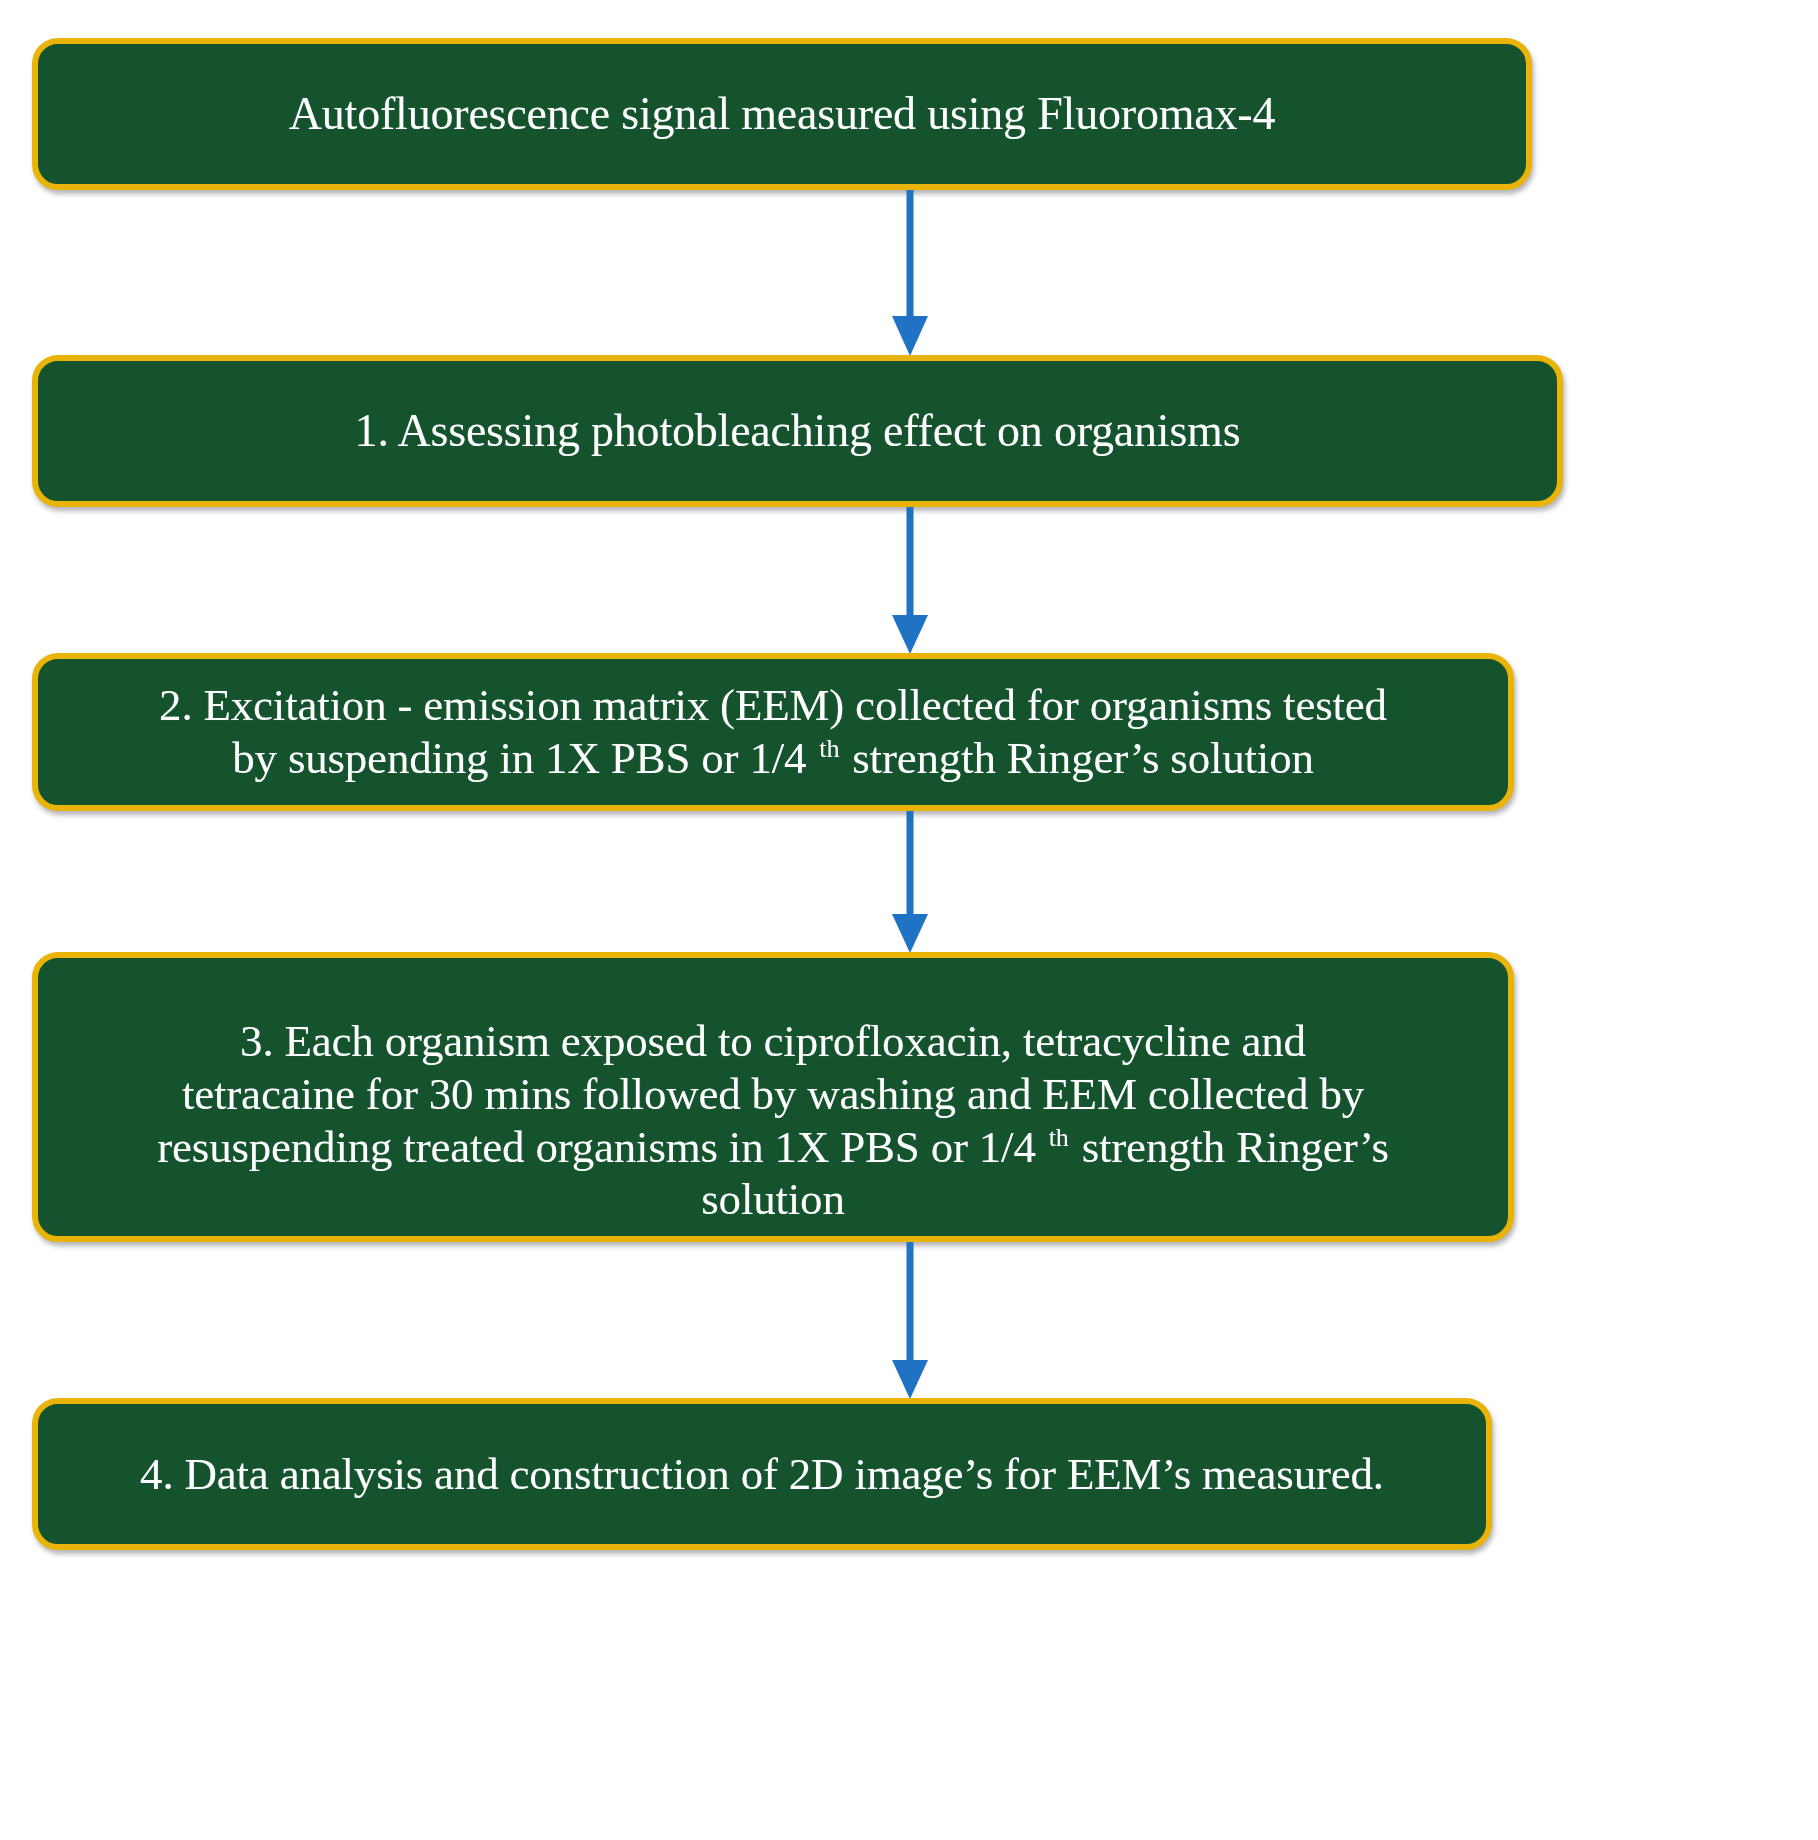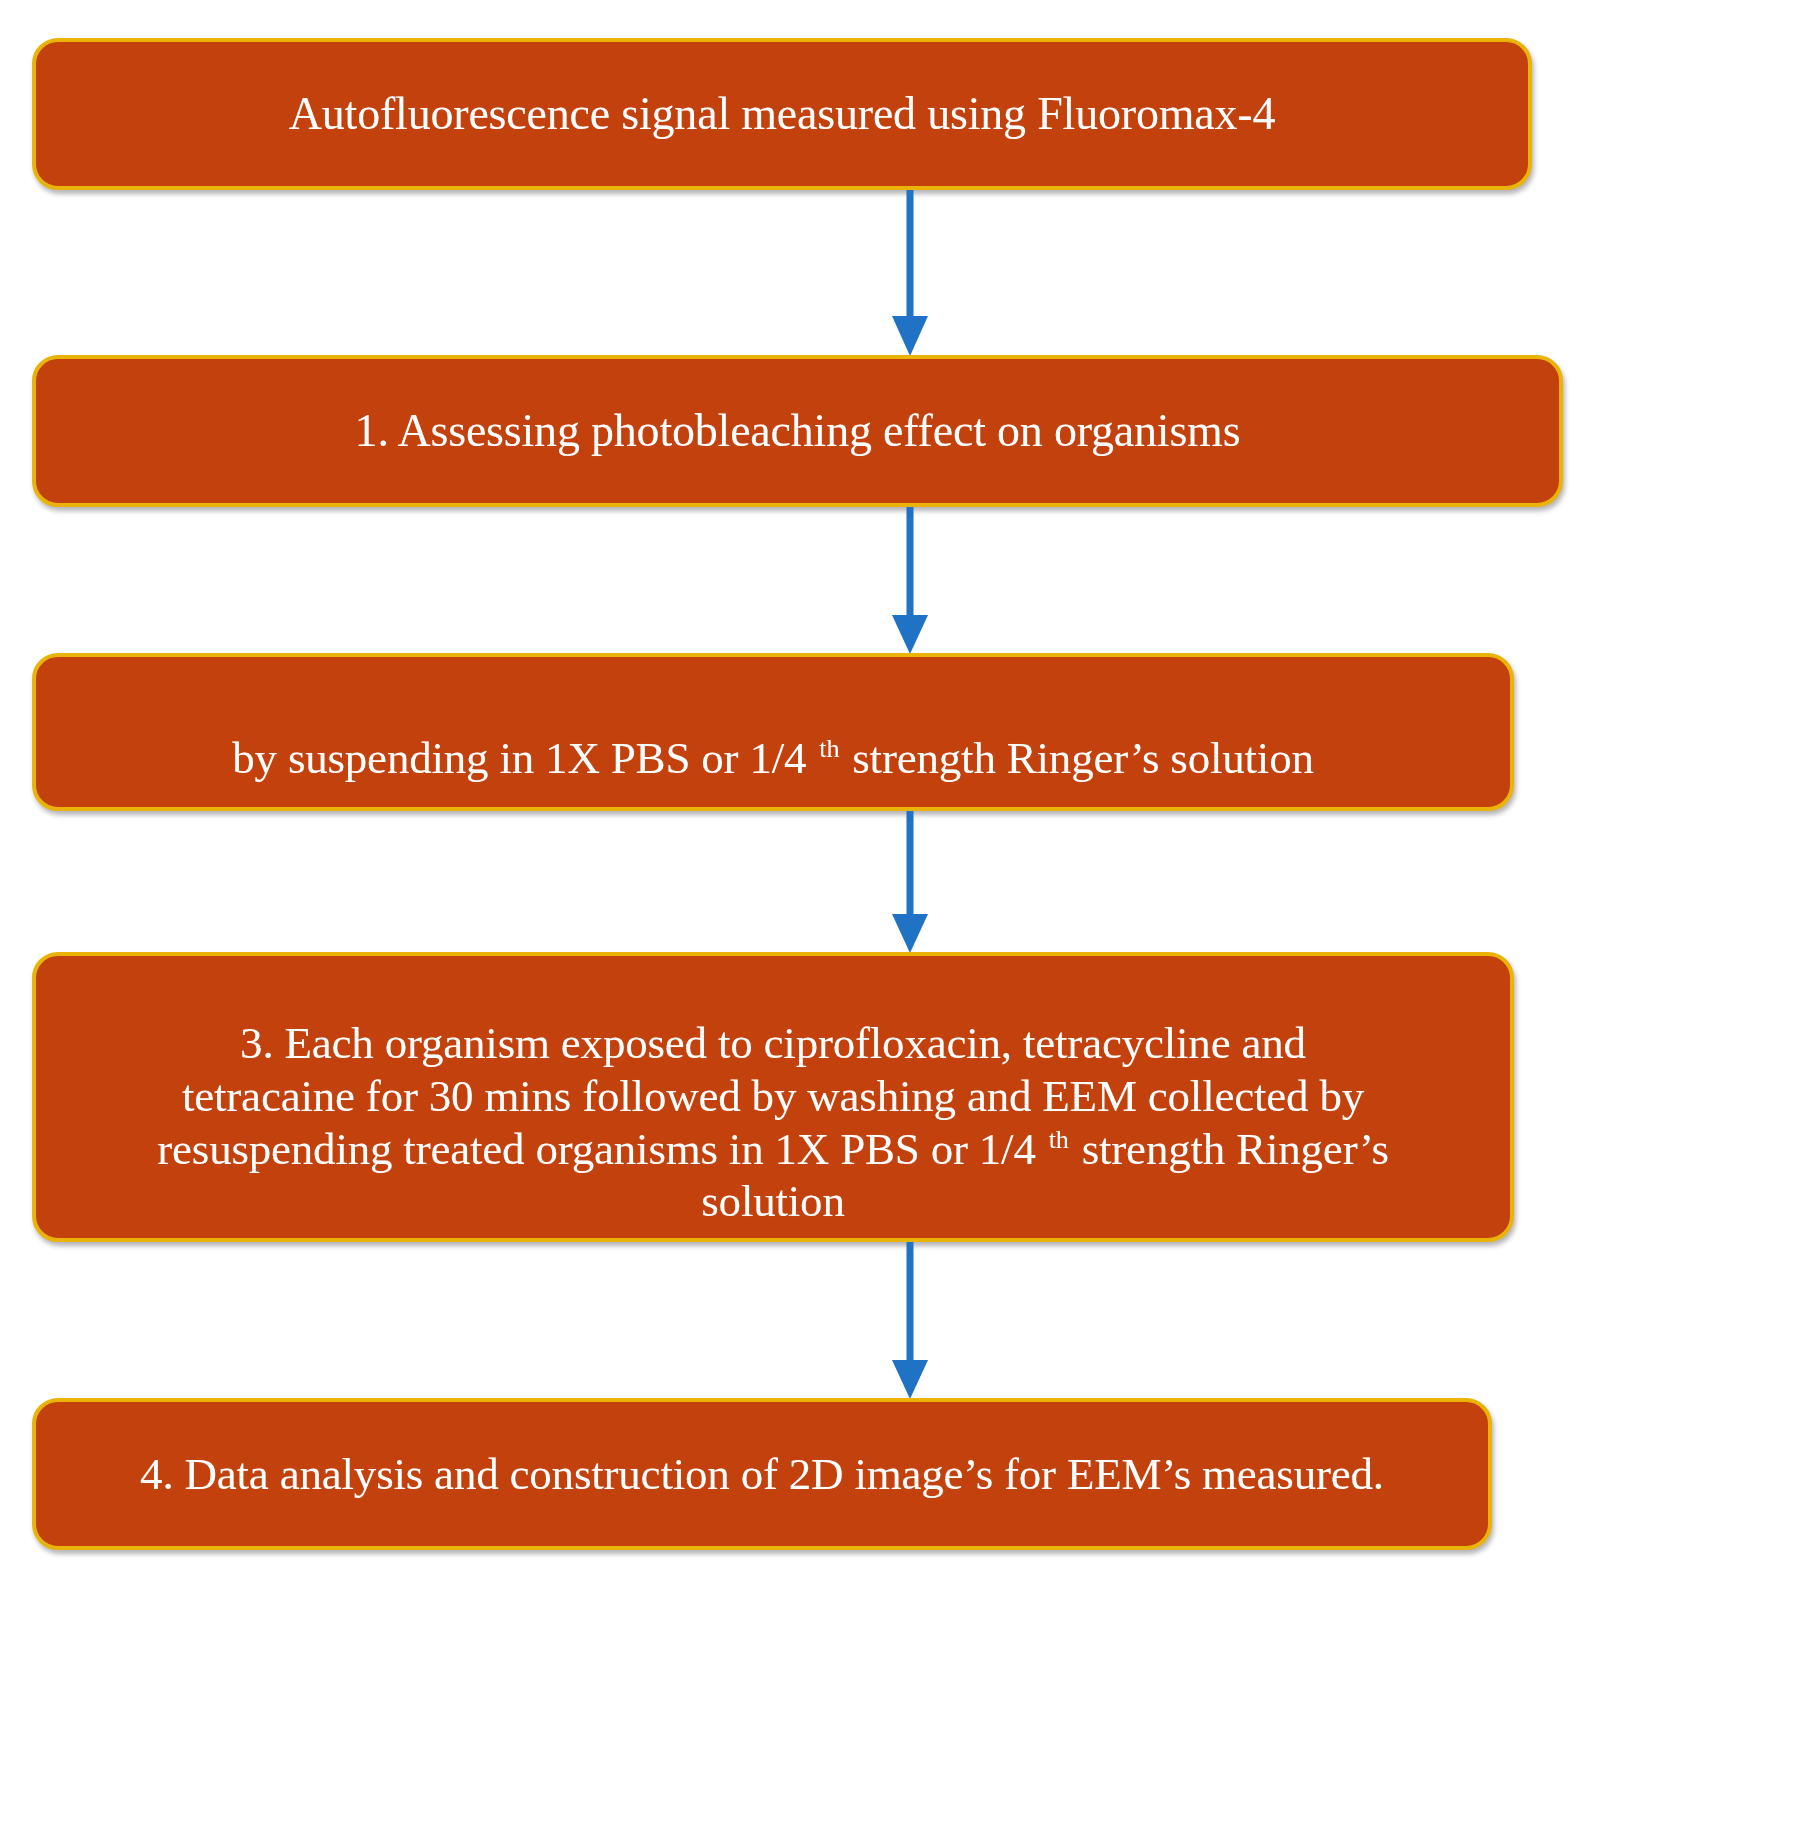--- a/index.html
+++ b/index.html
@@ -18,22 +18,22 @@
   .flowchart {
     position: relative;
     width: 1818px;
     height: 1840px;
     box-sizing: border-box;
   }
 
   .node {
     position: absolute;
     box-sizing: border-box;
-    background: #c2410c;
-    border: 4px solid #eab308;
+    background: #14532d;
+    border: 6px solid #eab308;
     border-radius: 26px;
     color: #ffffff;
     display: flex;
     align-items: center;
     justify-content: center;
     text-align: center;
     padding: 10px 34px;
     box-shadow: 2px 4px 5px rgba(90, 90, 100, 0.45);
     -webkit-font-smoothing: antialiased;
   }
@@ -100,21 +100,21 @@
   </div>
 
   <div class="arrow" id="arrow-1">
     <svg viewBox="0 0 46 147" preserveAspectRatio="none" aria-hidden="true">
       <line x1="23" y1="0" x2="23" y2="118" stroke="#1f72c4" stroke-width="7"></line>
       <polygon points="23,147 5,108 41,108" fill="#1f72c4"></polygon>
     </svg>
   </div>
 
   <div class="node" id="node-2">
-    <div class="node-text"><br><span>by suspending in 1X PBS or 1/4 </span><sup>th</sup><span> strength Ringer’s solution</span></div>
+    <div class="node-text"><span>2. Excitation  - emission matrix (EEM) collected for organisms tested</span><br><span>by suspending in 1X PBS or 1/4 </span><sup>th</sup><span> strength Ringer’s solution</span></div>
   </div>
 
   <div class="arrow" id="arrow-2">
     <svg viewBox="0 0 46 142" preserveAspectRatio="none" aria-hidden="true">
       <line x1="23" y1="0" x2="23" y2="113" stroke="#1f72c4" stroke-width="7"></line>
       <polygon points="23,142 5,103 41,103" fill="#1f72c4"></polygon>
     </svg>
   </div>
 
   <div class="node" id="node-3">

